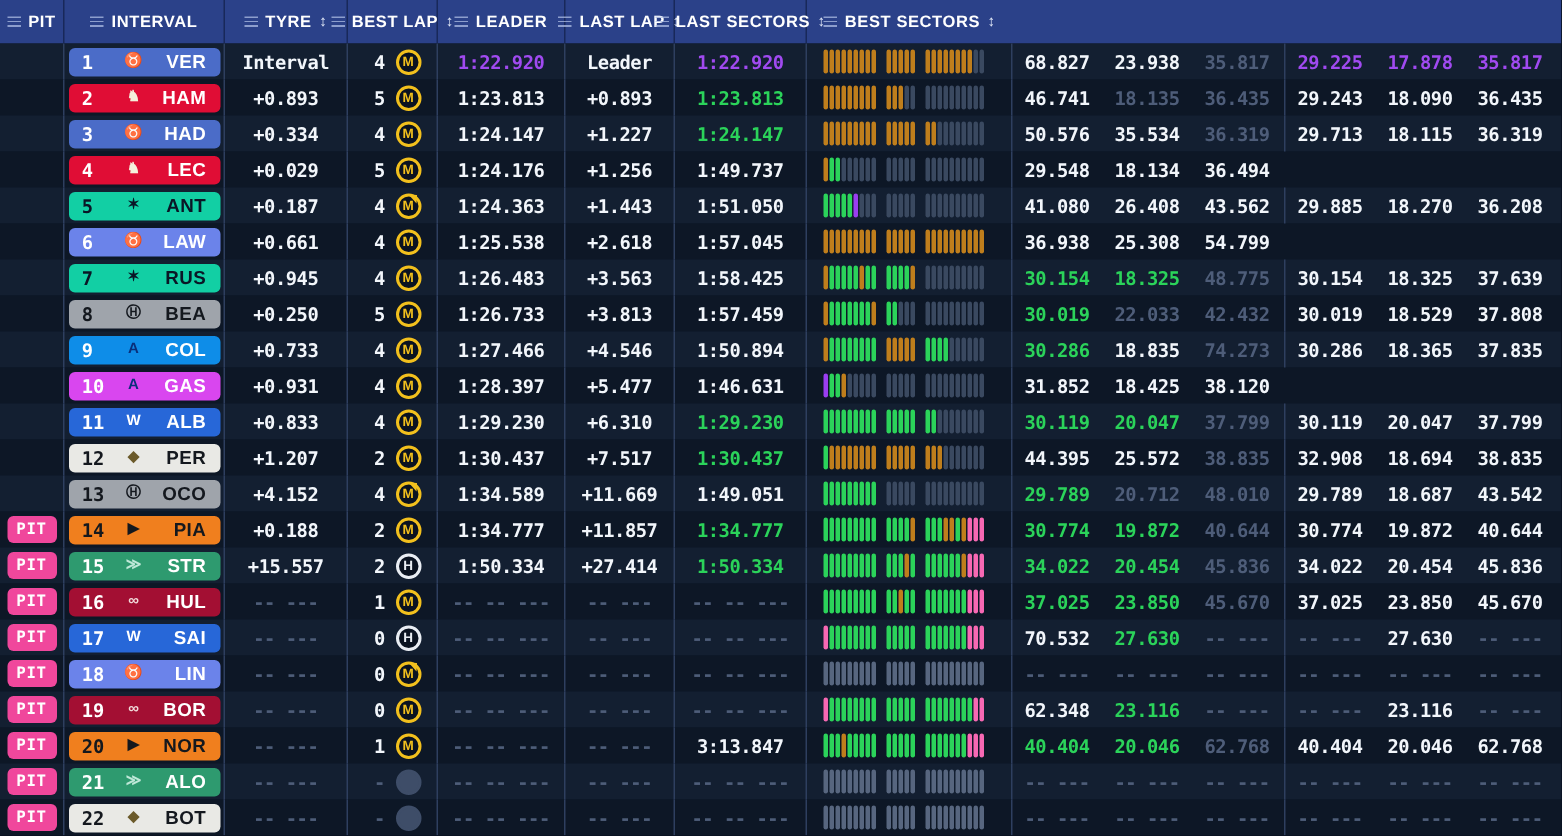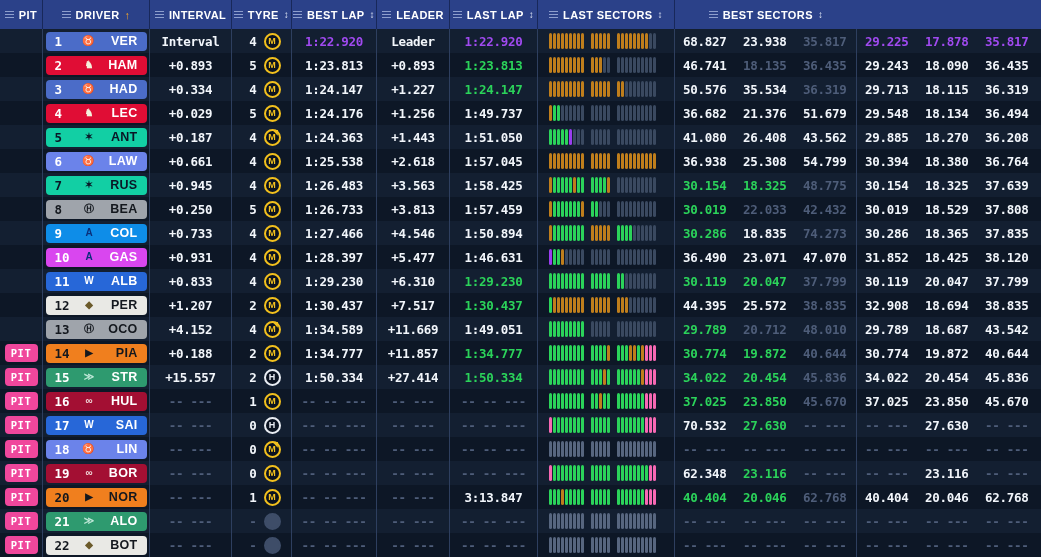--- a/index.html
+++ b/index.html
@@ -82,25 +82,20 @@
 <body>
 
 <div class="app">
   <div class="thead">
       <div class="hcell">
         <span class="grip"></span>
         <span>PIT</span>
       </div>
       <div class="hcell">
         <span class="grip"></span>
-        <span>DRIVER</span>
-        <span class="sort-asc">↑</span>
-      </div>
-      <div class="hcell">
-        <span class="grip"></span>
         <span>INTERVAL</span>
       </div>
       <div class="hcell">
         <span class="grip"></span>
         <span>TYRE</span>
         <span class="sort-both">↕</span>
       </div>
       <div class="hcell">
         <span class="grip"></span>
         <span>BEST LAP</span>
@@ -358,25 +353,20 @@
             <span class="msb" style="background: rgb(58, 73, 96);"></span>
             <span class="msb" style="background: rgb(58, 73, 96);"></span>
             <span class="msb" style="background: rgb(58, 73, 96);"></span>
             <span class="msb" style="background: rgb(58, 73, 96);"></span>
             <span class="msb" style="background: rgb(58, 73, 96);"></span>
             <span class="msb" style="background: rgb(58, 73, 96);"></span>
             <span class="msb" style="background: rgb(58, 73, 96);"></span>
           </span>
         </div>
     <div class="cell c-sec mono">
-          <span class="t-w">36.682</span>
-          <span class="t-w">21.376</span>
-          <span class="t-w">51.679</span>
-        </div>
-    <div class="cell c-sec mono">
           <span class="t-w">29.548</span>
           <span class="t-w">18.134</span>
           <span class="t-w">36.494</span>
         </div>
   </div>
       <div class="row">
     <div class="cell">
       
     </div>
     <div class="cell">
@@ -486,25 +476,20 @@
             <span class="msb" style="background: rgb(191, 126, 28);"></span>
             <span class="msb" style="background: rgb(191, 126, 28);"></span>
             <span class="msb" style="background: rgb(191, 126, 28);"></span>
           </span>
         </div>
     <div class="cell c-sec mono">
           <span class="t-w">36.938</span>
           <span class="t-w">25.308</span>
           <span class="t-w">54.799</span>
         </div>
-    <div class="cell c-sec mono">
-          <span class="t-w">30.394</span>
-          <span class="t-w">18.380</span>
-          <span class="t-w">36.764</span>
-        </div>
   </div>
       <div class="row">
     <div class="cell">
       
     </div>
     <div class="cell">
       <div class="chip" style="background: rgb(18, 207, 164); color: rgb(10, 22, 38);">
         <span class="pos">7</span>
         <span class="logo" style="color: rgb(10, 22, 38);">✶</span>
         <span class="tla">RUS</span>
@@ -730,25 +715,20 @@
             <span class="msb" style="background: rgb(58, 73, 96);"></span>
             <span class="msb" style="background: rgb(58, 73, 96);"></span>
             <span class="msb" style="background: rgb(58, 73, 96);"></span>
             <span class="msb" style="background: rgb(58, 73, 96);"></span>
             <span class="msb" style="background: rgb(58, 73, 96);"></span>
             <span class="msb" style="background: rgb(58, 73, 96);"></span>
             <span class="msb" style="background: rgb(58, 73, 96);"></span>
           </span>
         </div>
     <div class="cell c-sec mono">
-          <span class="t-w">36.490</span>
-          <span class="t-w">23.071</span>
-          <span class="t-w">47.070</span>
-        </div>
-    <div class="cell c-sec mono">
           <span class="t-w">31.852</span>
           <span class="t-w">18.425</span>
           <span class="t-w">38.120</span>
         </div>
   </div>
       <div class="row">
     <div class="cell">
       
     </div>
     <div class="cell">

